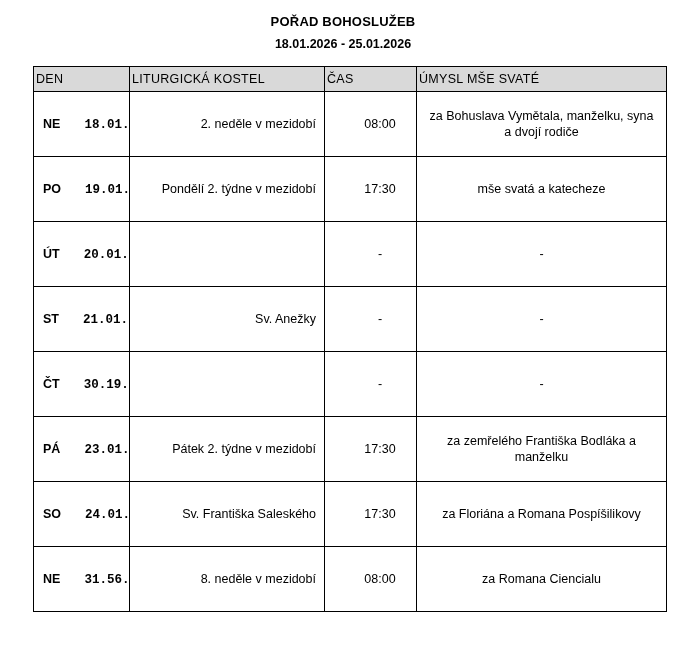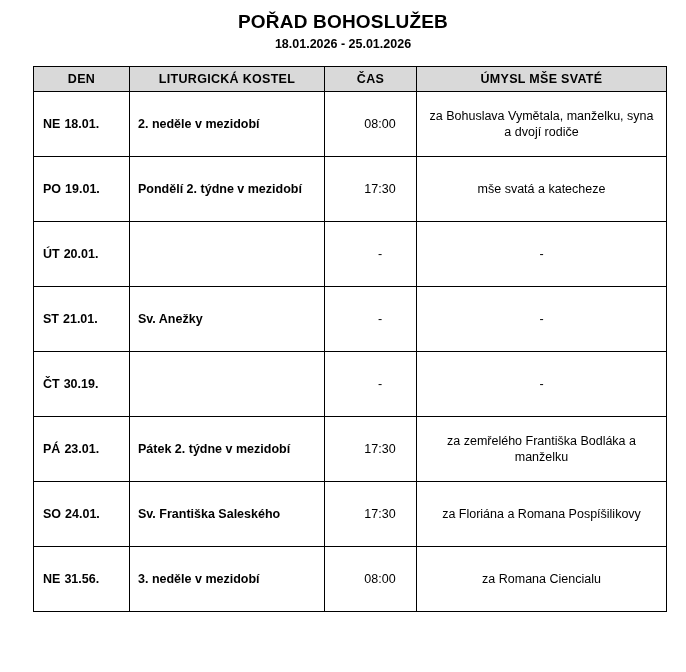--- a/index.html
+++ b/index.html
@@ -18,21 +18,21 @@
     width: 686px;
     height: 672px;
     position: relative;
     box-sizing: border-box;
   }
   .header {
     text-align: center;
     padding-top: 12px;
   }
   .title-line1 {
-    font-size: 19px;
+    font-size: 13px;
     font-weight: bold;
     letter-spacing: 0.2px;
     line-height: 20px;
   }
   .title-line2 {
     font-size: 14.5px;
     font-weight: bold;
     letter-spacing: 0.2px;
     line-height: 20px;
   }
@@ -53,22 +53,22 @@
     table-layout: fixed;
   }
   table.schedule th,
   table.schedule td {
     border: 1px solid #000000;
     vertical-align: middle;
   }
   thead th {
     background: #d9d9d9;
     font-size: 12.5px;
-    font-weight: bold;
-    text-align: center;
+    font-weight: normal;
+    text-align: left;
     height: 20px;
     padding: 2px 2px;
     letter-spacing: 0.3px;
   }
   .col-day   { width: 96px; }
   .col-feast { width: 195px; }
   .col-time  { width: 92px; }
   .col-intent{ width: 250px; }
 
   tbody td {
@@ -76,27 +76,27 @@
     font-size: 12.5px;
   }
   td.day-cell {
     font-weight: bold;
     font-size: 12.5px;
     text-align: left;
     padding-left: 9px;
     white-space: nowrap;
   }
   td.day-cell .daydate {
-    margin-left: 4px;
+    margin-left: 24px;
+    font-family: Liberation Mono, monospace;
   }
   td.feast-cell {
-    text-align: left;
+    text-align: right;
     padding: 2px 8px;
     line-height: 16px;
-    font-weight: bold;
   }
   td.time-cell {
     text-align: center;
     padding-left: 20px;
   }
   td.intent-cell {
     text-align: center;
     padding: 2px 8px;
     line-height: 16px;
   }
@@ -165,21 +165,21 @@
           <td class="intent-cell">za zemřelého Františka Bodláka a manželku</td>
         </tr>
         <tr>
           <td class="day-cell"><span>SO</span><span class="daydate">24.01.</span></td>
           <td class="feast-cell">Sv. Františka Saleského</td>
           <td class="time-cell">17:30</td>
           <td class="intent-cell">za Floriána a Romana Pospíšilikovy</td>
         </tr>
         <tr>
           <td class="day-cell"><span>NE</span><span class="daydate">31.56.</span></td>
-          <td class="feast-cell">3. neděle v mezidobí</td>
+          <td class="feast-cell">8. neděle v mezidobí</td>
           <td class="time-cell">08:00</td>
           <td class="intent-cell">za Romana Ciencialu</td>
         </tr>
       </tbody>
     </table>
   </div>
 
 </div>
 
 </body></html>

